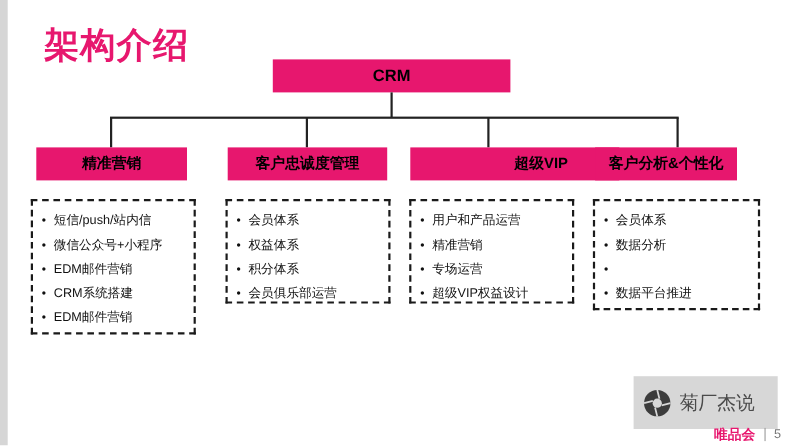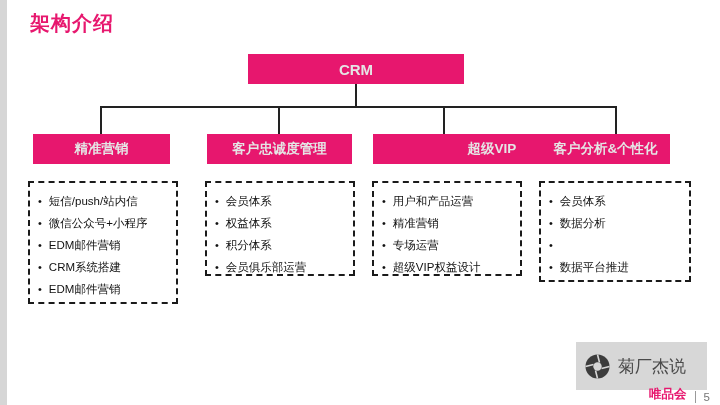--- a/index.html
+++ b/index.html
@@ -8,27 +8,27 @@
     width:720px;height:405px;
     background:#ffffff;
     font-family:"Liberation Sans","DejaVu Sans",sans-serif;
     overflow:hidden;
   }
   .left-strip{
     position:absolute;left:0;top:0;width:7px;height:405px;
     background:#d6d6d6;
   }
   .title{
-    position:absolute;left:30px;top:10px;margin:0;
-    font-size:20px;font-weight:bold;color:#E7176E;letter-spacing:1px;
+    position:absolute;left:30px;top:10px;margin:10px;
+    font-size:32px;font-weight:bold;color:#E7176E;letter-spacing:1px;
   }
   .pinkbox{
     position:absolute;
     background:#E7176E;
-    color:#e5e5e5;font-weight:bold;
+    color:#000000;font-weight:bold;
     display:flex;align-items:center;justify-content:center;
     text-align:center;
   }
   .root-box{left:248px;top:54px;width:216px;height:30px;font-size:15px;}
   .branch-box{height:30px;top:134px;font-size:13.5px;}
   .b0{left:33px;width:137px;}
   .b1{left:207px;width:145px;}
   .b2{left:373px;width:142px;padding-left:48px;}
   .b3{left:541px;width:129px;}
   .conn{position:absolute;background:#222222;}
@@ -63,21 +63,21 @@
     display:flex;align-items:center;gap:7px;
     padding-left:8px;box-sizing:border-box;text-align:center;
   }
   .wm-icon{display:inline-flex;}
   .wm-text{
     font-size:17px;color:#4a4a4a;
     font-family:"Liberation Serif","DejaVu Serif",serif;
   }
   .footer{
     position:absolute;right:10px;bottom:2px;height:16px;
-    display:flex;align-items:flex-end;gap:8px;
+    display:flex;align-items:center;gap:8px;
   }
   .brand{font-size:12.5px;font-weight:bold;color:#E7176E;}
   .fdiv{width:1px;height:12px;background:#9a9a9a;}
   .pageno{font-size:11.5px;color:#777777;}
 </style>
 </head>
 <body>
 
 <div class="slide">
 

